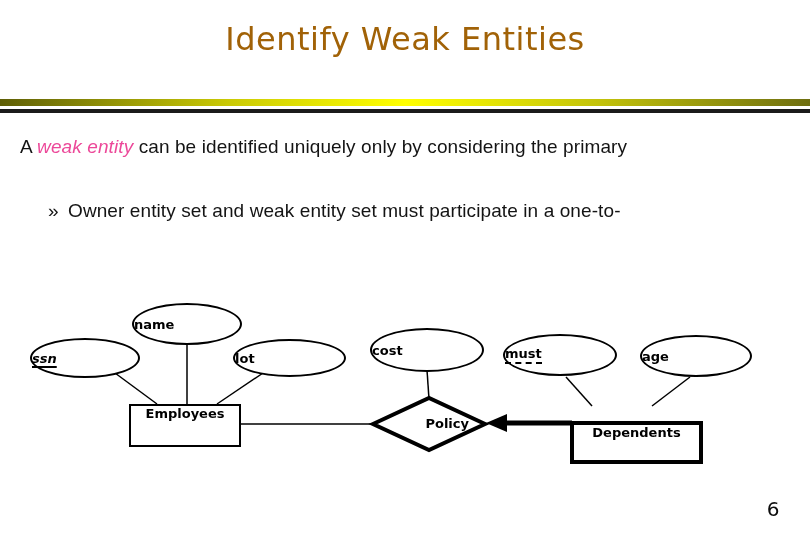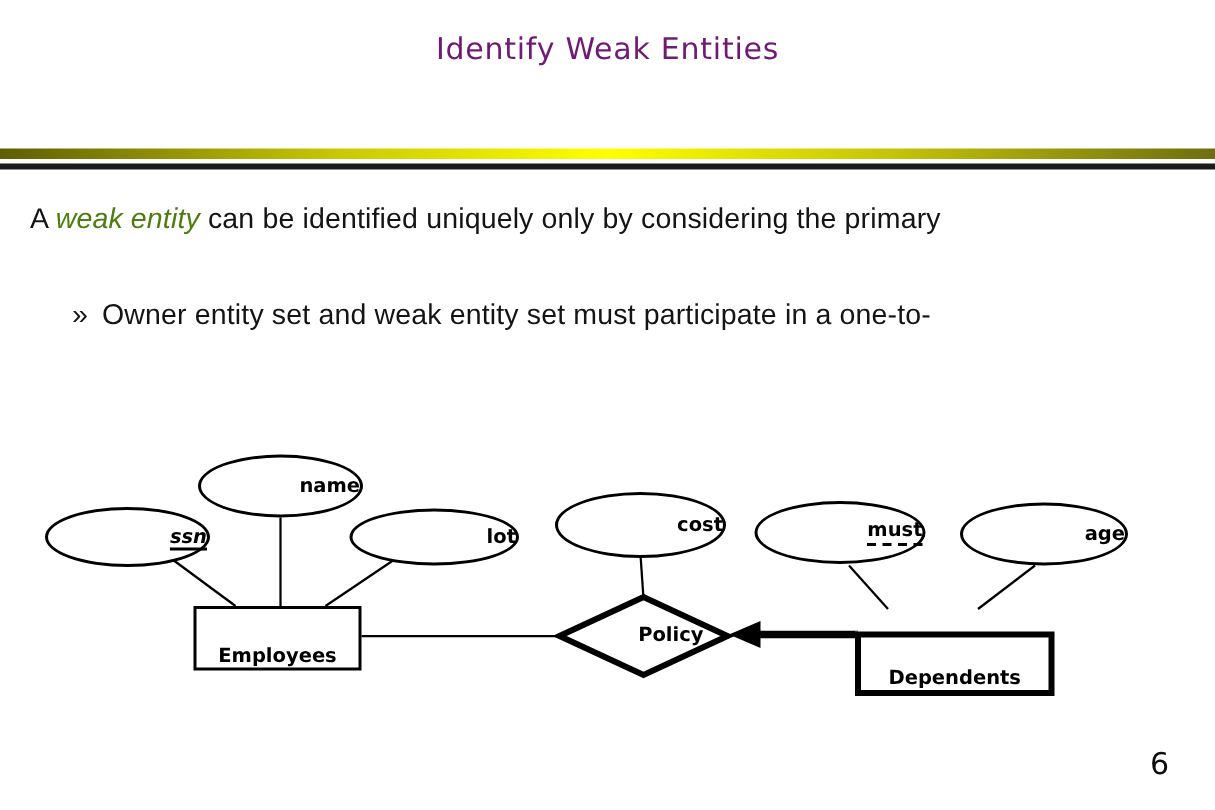--- a/index.html
+++ b/index.html
@@ -2,46 +2,46 @@
 <html><head>
 <meta charset="utf-8">
 <style>
   html,body { margin:0; padding:0; background:#fff; }
   .slide {
     position:relative; width:810px; height:540px; background:#ffffff;
     font-family:"Liberation Sans", sans-serif; overflow:hidden; color:#111;
   }
   .title {
     position:absolute; top:20px; left:0; width:810px; text-align:center;
-    font-family:"DejaVu Sans", sans-serif; font-size:20px; letter-spacing:0.5px; color:#701a75;
+    font-family:"DejaVu Sans", sans-serif; font-size:32px; letter-spacing:0.5px; color:#a16207;
   }
   .bar-gradient {
     position:absolute; top:99px; left:0; width:810px; height:7px;
     background:linear-gradient(90deg, #5e5e06 0%, #c9c905 28%, #ffff00 50%, #c2c20a 74%, #6e6e10 100%);
   }
   .bar-black { position:absolute; top:109px; left:0; width:810px; height:4px; background:#1b1b1b; }
 
   .bodyline { position:absolute; font-size:19px; color:#141414; white-space:nowrap; letter-spacing:0.1px; }
   .l1 { left:20px; top:136px; }
   .l2 { left:45px; top:163px; }
   .bullet-marker { left:48px; top:200px; }
   .l3 { left:68px; top:200px; }
   .l4 { left:68px; top:228px; }
-  .em-blue { font-style:italic; color:#4d7c0f; }
+  .em-blue { font-style:italic; color:#ec4899; }
   .em { font-style:italic; }
 
   .shape-label { font-family:"DejaVu Sans", sans-serif; font-weight:bold; font-size:13px; color:#000; }
 
   .ellipse {
     position:absolute; box-sizing:border-box; border:2px solid #000; border-radius:50%;
-    background:#fff; display:flex; align-items:center; justify-content:flex-end; z-index:2;
+    background:#fff; display:flex; align-items:center; justify-content:flex-start; z-index:2;
   }
   .rect {
     position:absolute; box-sizing:border-box; background:#fff;
-    display:flex; align-items:flex-end; justify-content:center; z-index:2;
+    display:flex; align-items:flex-start; justify-content:center; z-index:2;
   }
   .e-name   { left:132px; top:303px; width:110px; height:42px; }
   .e-ssn    { left:30px;  top:338px; width:110px; height:40px; }
   .e-lot    { left:233px; top:339px; width:113px; height:38px; }
   .e-cost   { left:370px; top:328px; width:114px; height:44px; }
   .e-pname  { left:503px; top:334px; width:114px; height:42px; }
   .e-age    { left:640px; top:335px; width:112px; height:42px; }
   .r-employees  { left:129px; top:404px; width:112px; height:43px; border:2px solid #000; }
   .r-dependents { left:570px; top:405px; width:133px; height:43px; border:4px solid #000;margin-top:16px; }
   .policy-label { position:absolute; left:389px; top:416px; width:80px; text-align:right; z-index:3; }

